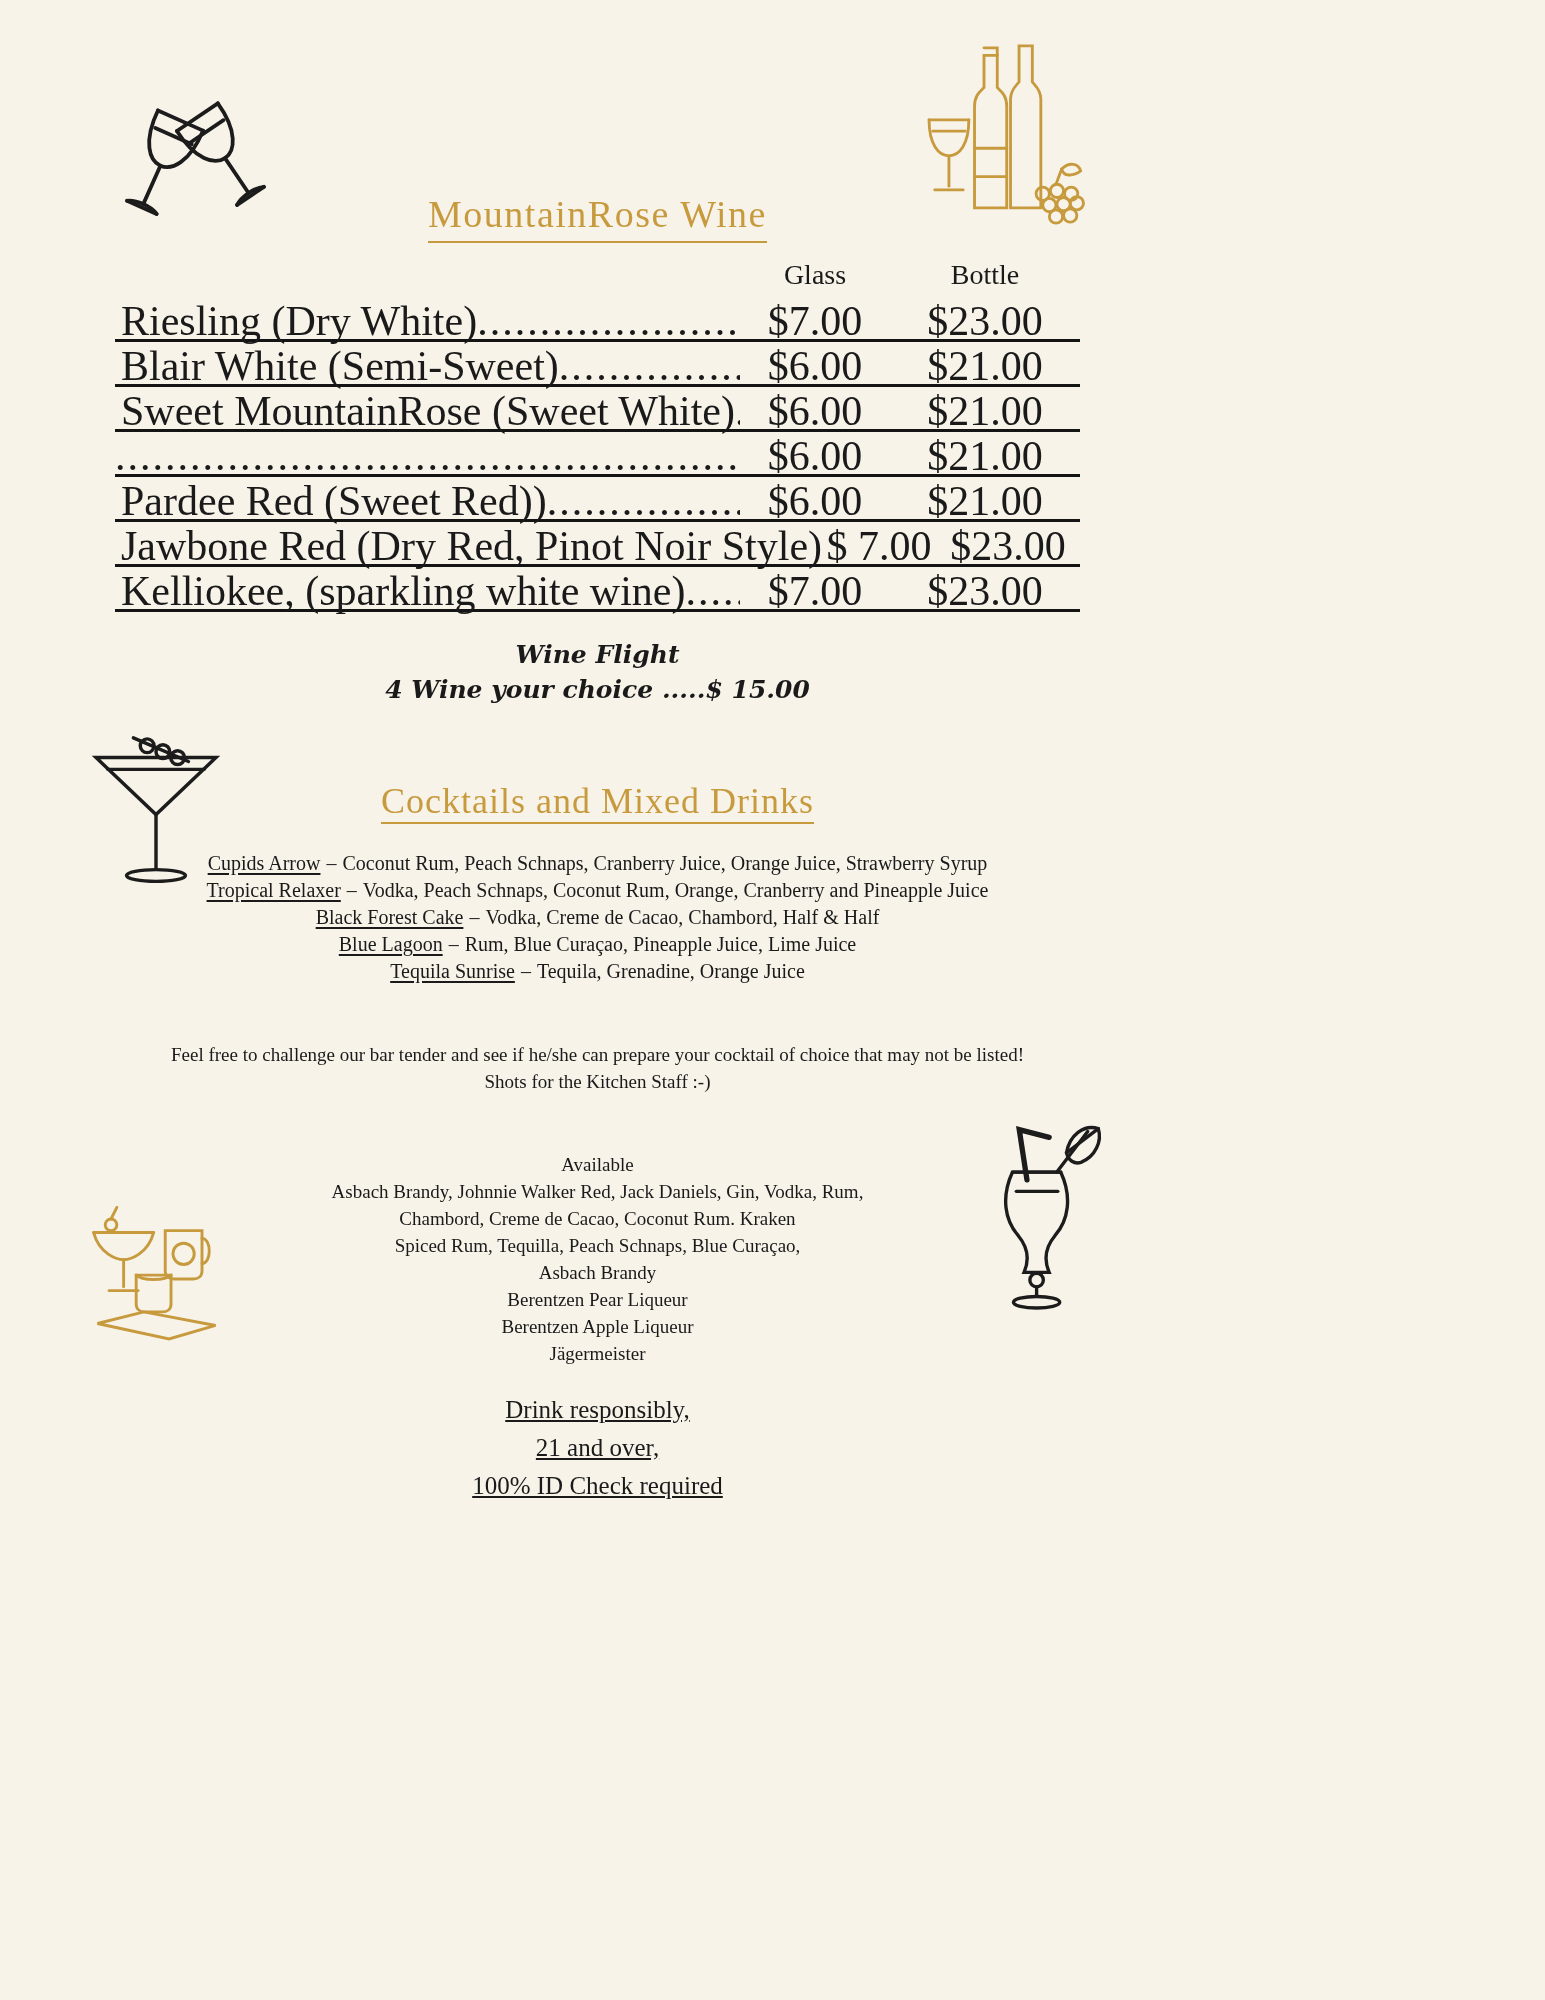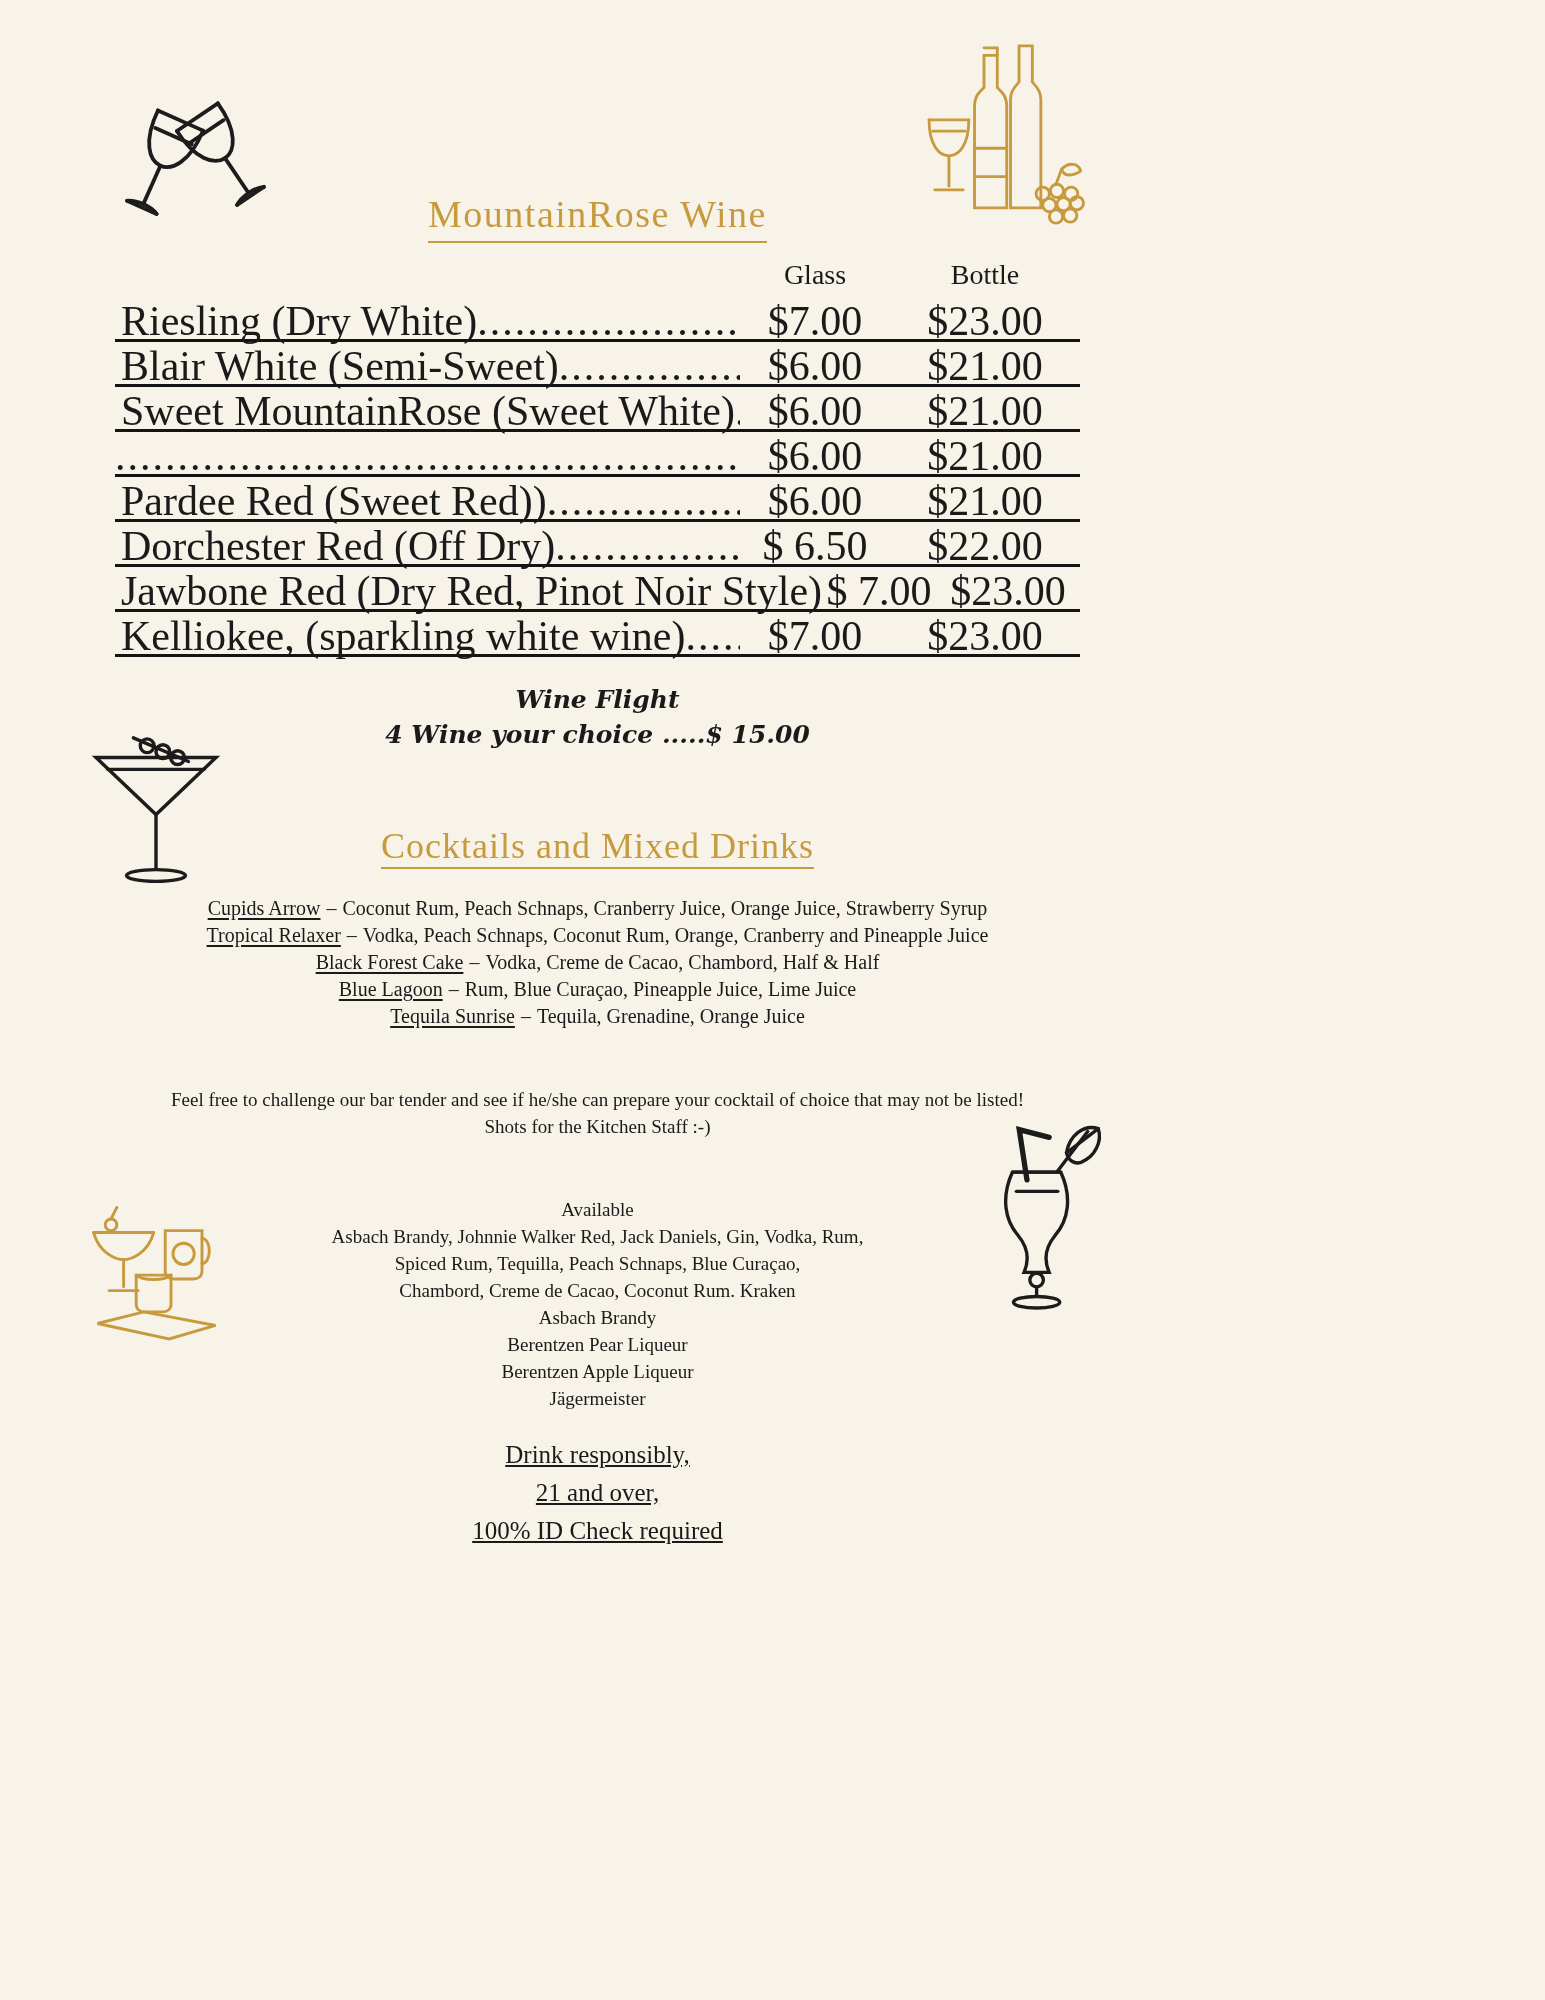--- a/index.html
+++ b/index.html
@@ -233,26 +233,20 @@
         <span class="w-glass">$6.00</span>
         <span class="w-bottle">$21.00</span>
       </div>
       <div class="wine-row">
         <span class="w-name">Pardee Red (Sweet Red))</span>
         <span class="w-leader"></span>
         <span class="w-glass">$6.00</span>
         <span class="w-bottle">$21.00</span>
       </div>
       <div class="wine-row">
-        <span class="w-name">Dorchester Red (Off Dry)</span>
-        <span class="w-leader"></span>
-        <span class="w-glass">$ 6.50</span>
-        <span class="w-bottle">$22.00</span>
-      </div>
-      <div class="wine-row">
         <span class="w-name">Jawbone Red (Dry Red, Pinot Noir Style)</span>
         <span class="w-leader"></span>
         <span class="w-glass">$ 7.00</span>
         <span class="w-bottle">$23.00</span>
       </div>
       <div class="wine-row">
         <span class="w-name">Kelliokee, (sparkling white wine)</span>
         <span class="w-leader"></span>
         <span class="w-glass">$7.00</span>
         <span class="w-bottle">$23.00</span>
@@ -287,22 +281,22 @@
     </div>
 
     <div class="notes">
       <div class="note-line">Feel free to challenge our bar tender and see if he/she can prepare your cocktail of choice that may not be listed!</div>
       <div class="note-line">Shots for the Kitchen Staff :-)</div>
     </div>
 
     <div class="available">
       <div>Available</div>
       <div>Asbach Brandy, Johnnie Walker Red, Jack Daniels, Gin, Vodka, Rum,</div>
+      <div>Chambord, Creme de Cacao, Coconut Rum. Kraken</div>
       <div>Spiced Rum, Tequilla, Peach Schnaps, Blue Curaçao,</div>
-      <div>Chambord, Creme de Cacao, Coconut Rum. Kraken</div>
       <div>Asbach Brandy</div>
       <div>Berentzen Pear Liqueur</div>
       <div>Berentzen Apple Liqueur</div>
       <div>Jägermeister</div>
     </div>
 
     <div class="footer">
       <div>Drink responsibly,</div>
       <div>21 and over,</div>
       <div>100% ID Check required</div>

